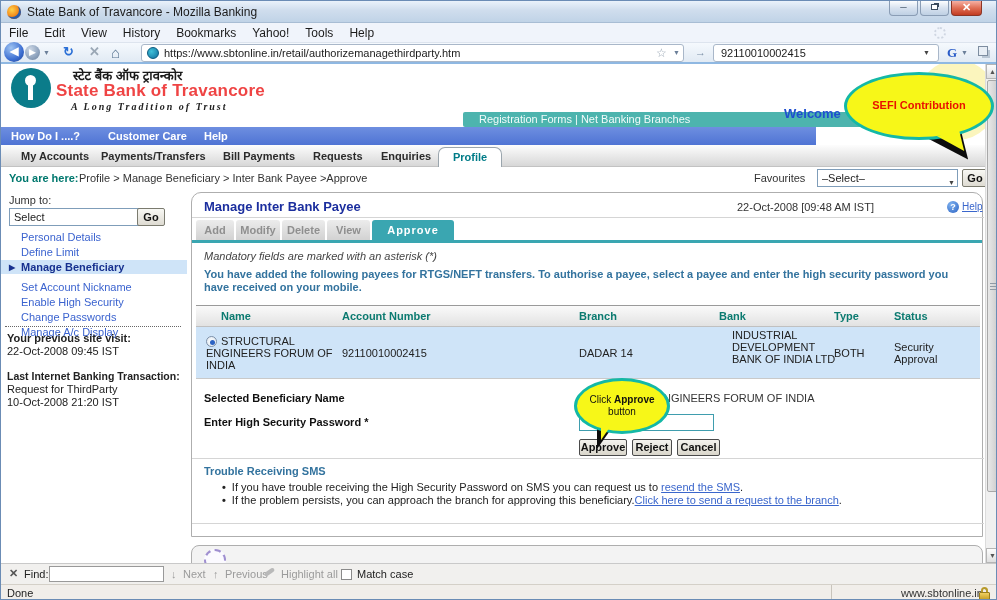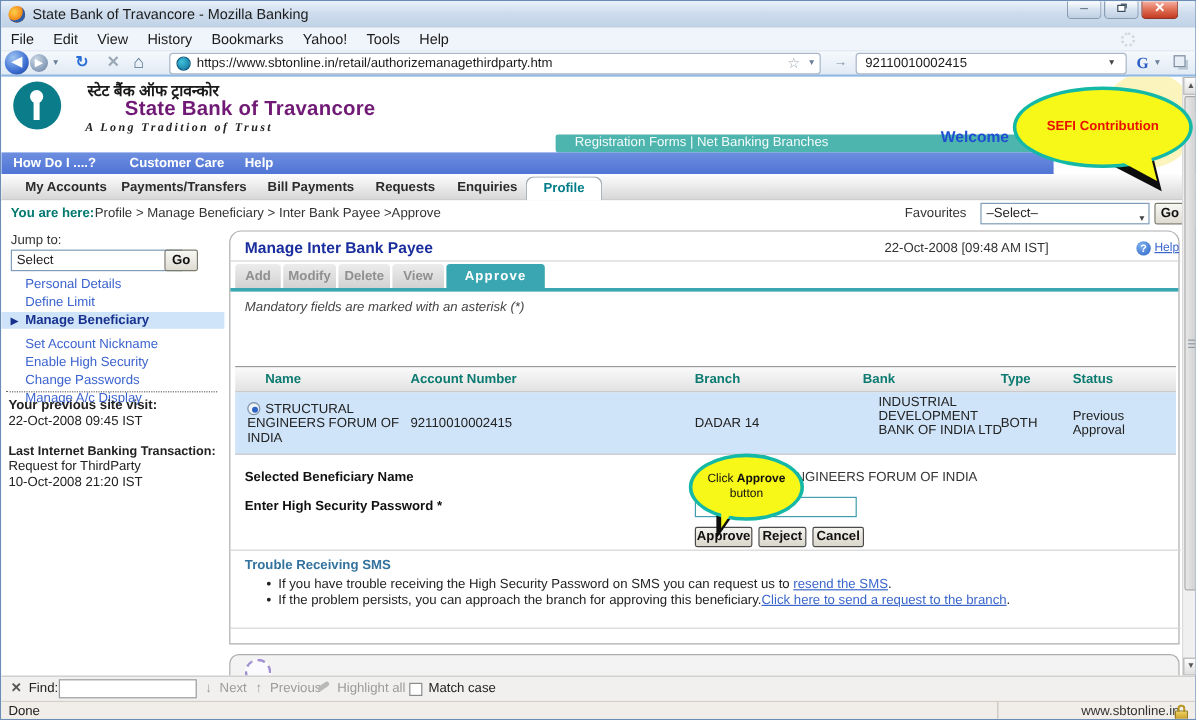--- a/index.html
+++ b/index.html
@@ -32,26 +32,26 @@
 
   
   .page { left:0; top:63px; width:997px; height:499px; background:#fff; overflow:hidden; }
   .tealbar { left:462px; top:0; width:480px; height:15px; background:#4db4ae; color:#f2fbfa; font-size:11px; line-height:14px; padding-left:16px; border-radius:2px; z-index:2;margin-top:48px; }
   .suncircle { left:916px; top:-4px; width:80px; height:80px; border-radius:50%; background:#fbf5bd; z-index:1; }
 
   .sbt-logo { left:10px; top:4px; width:40px; height:40px; border-radius:50%; background:#0b7c8a; }
   .sbt-logo .hole { position:absolute; left:14px; top:7px; width:11px; height:11px; border-radius:50%; background:#fff; }
   .sbt-logo .stem { position:absolute; left:17px; top:15px; width:5px; height:17px; background:#fff; }
   .logo-hindi { left:72px; top:2px; font-size:13px; font-weight:bold; color:#1a1a1a; }
-  .logo-name { left:55px; top:17px; font-size:17px; font-weight:bold; color:#701a75; letter-spacing:0.2px;margin-left:48px; }
+  .logo-name { left:55px; top:17px; font-size:17px; font-weight:bold; color:#ef4444; letter-spacing:0.2px; }
   .logo-tagline { left:70px; top:37px; font-family:"Liberation Serif",serif; font-style:italic; font-weight:bold; font-size:10px; letter-spacing:2px; color:#222; }
 
   .welcome { left:783px; top:42px; font-size:13px; font-weight:bold; color:#1f4fd0; z-index:3; }
 
-  .bluebar { left:0; top:63px; width:877px; height:18px; background:linear-gradient(#6e8fe0,#4f74d4); color:#fff; font-weight:bold; font-size:11px; z-index:2; }
+  .bluebar { left:0; top:63px; width:815px; height:18px; background:linear-gradient(#6e8fe0,#4f74d4); color:#fff; font-weight:bold; font-size:11px; z-index:2; }
   .bluebar span { position:absolute; top:3px; }
 
   .tabstrip { left:0; top:81px; width:997px; height:22px; background:linear-gradient(#fdfdfd,#d7d7d7); border-bottom:1px solid #c2c2c2; z-index:2; }
   .tabstrip .tab { position:absolute; top:5px; font-size:11px; font-weight:bold; color:#2b2b2b; }
   .tab-active { position:absolute; left:437px; top:2px; width:64px; height:20px; background:#fff; border:1px solid #9aa5ad; border-bottom:none; border-radius:7px 7px 0 0; text-align:center; line-height:19px; font-weight:bold; color:#007c88; font-size:11px; }
 
   .crumbrow { left:0; top:103px; width:997px; height:22px; background:#fff; z-index:2;padding-left:45px; }
   .you-are-here { position:absolute; left:8px; top:5px; color:#00786e; font-weight:bold; }
   .crumb-path { position:absolute; left:78px; top:5px; color:#333; }
   .fav-label { position:absolute; left:753px; top:5px; color:#333; }
@@ -254,36 +254,37 @@
     <div class="panel-div" style="top:24px;"></div>
 
     <div class="subtab" style="left:4px;width:38px;">Add</div>
     <div class="subtab" style="left:44px;width:44px;">Modify</div>
     <div class="subtab" style="left:90px;width:43px;">Delete</div>
     <div class="subtab" style="left:135px;width:43px;">View</div>
     <div class="subtab on" style="left:180px;width:82px;letter-spacing:1px;">Approve</div>
     <div class="tealrule"></div>
 
     <div class="mandatory">Mandatory fields are marked with an asterisk (*)</div>
+    <div class="info-msg">You have added the following payees for RTGS/NEFT transfers. To authorise a payee, select a payee and enter the high security password you have received on your mobile.</div>
 
     <div class="thead">
       <span style="left:25px;">Name</span>
       <span style="left:146px;">Account Number</span>
       <span style="left:383px;">Branch</span>
       <span style="left:523px;">Bank</span>
       <span style="left:638px;">Type</span>
       <span style="left:698px;">Status</span>
     </div>
     <div class="trow">
       <div class="cell" style="left:10px;top:8px;width:145px;"><span class="radio"></span><span>STRUCTURAL ENGINEERS FORUM OF INDIA</span></div>
       <div class="cell" style="left:146px;top:20px;">92110010002415</div>
       <div class="cell" style="left:383px;top:20px;">DADAR 14</div>
       <div class="cell" style="left:536px;top:2px;width:105px;">INDUSTRIAL DEVELOPMENT BANK OF INDIA LTD</div>
       <div class="cell" style="left:638px;top:20px;">BOTH</div>
-      <div class="cell" style="left:698px;top:14px;width:60px;">Previous Approval</div>
+      <div class="cell" style="left:698px;top:14px;width:60px;">Security Approval</div>
     </div>
 
     <div class="flabel" style="top:199px;">Selected Beneficiary Name</div>
     <div class="fvalue" style="top:199px;">STRUCTURAL ENGINEERS FORUM OF INDIA</div>
     <div class="flabel" style="top:223px;">Enter High Security Password *</div>
     <input type="password" class="pwdinput" style="">
     <div class="formbtn" style="left:387px;width:48px;">Approve</div>
     <div class="formbtn" style="left:440px;width:40px;">Reject</div>
     <div class="formbtn" style="left:485px;width:43px;">Cancel</div>
 

